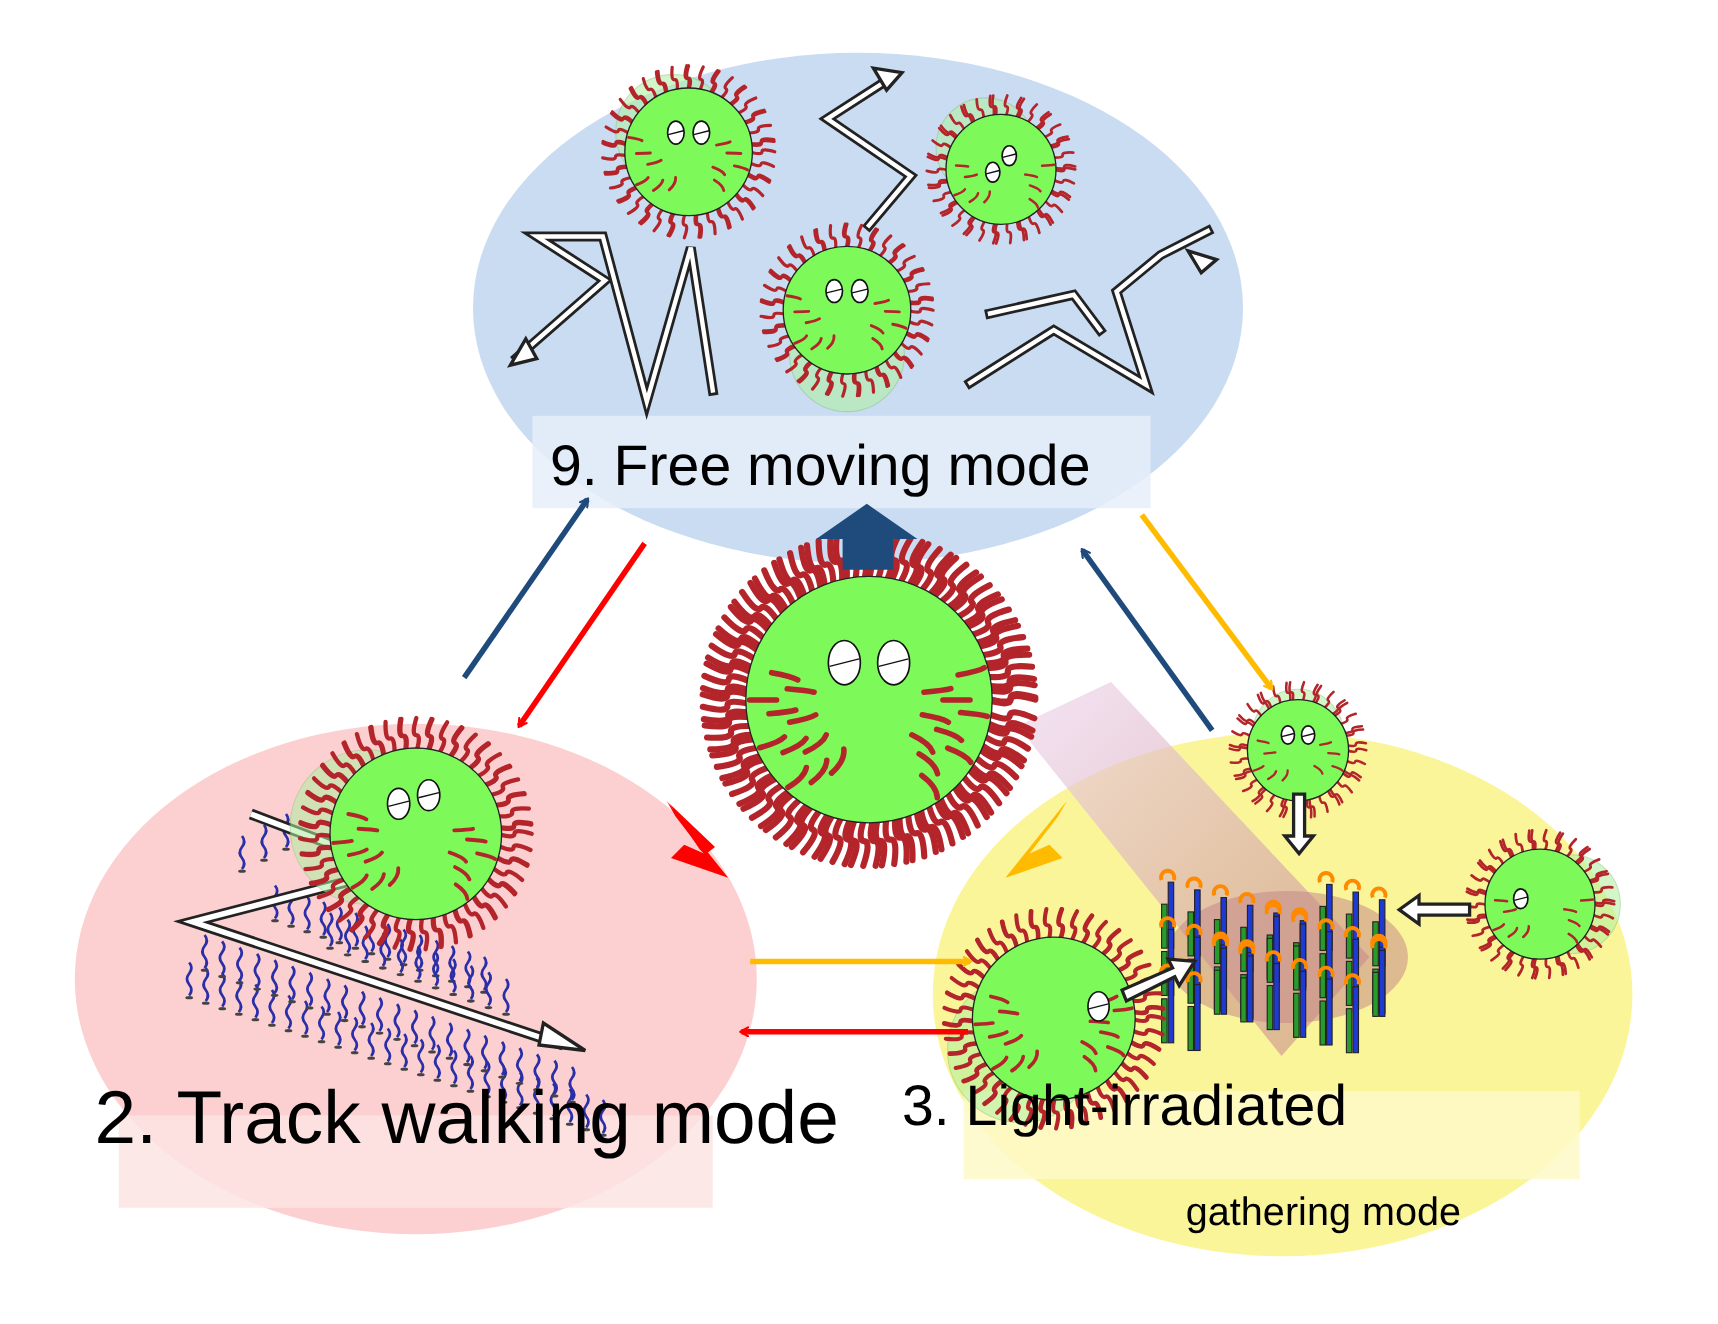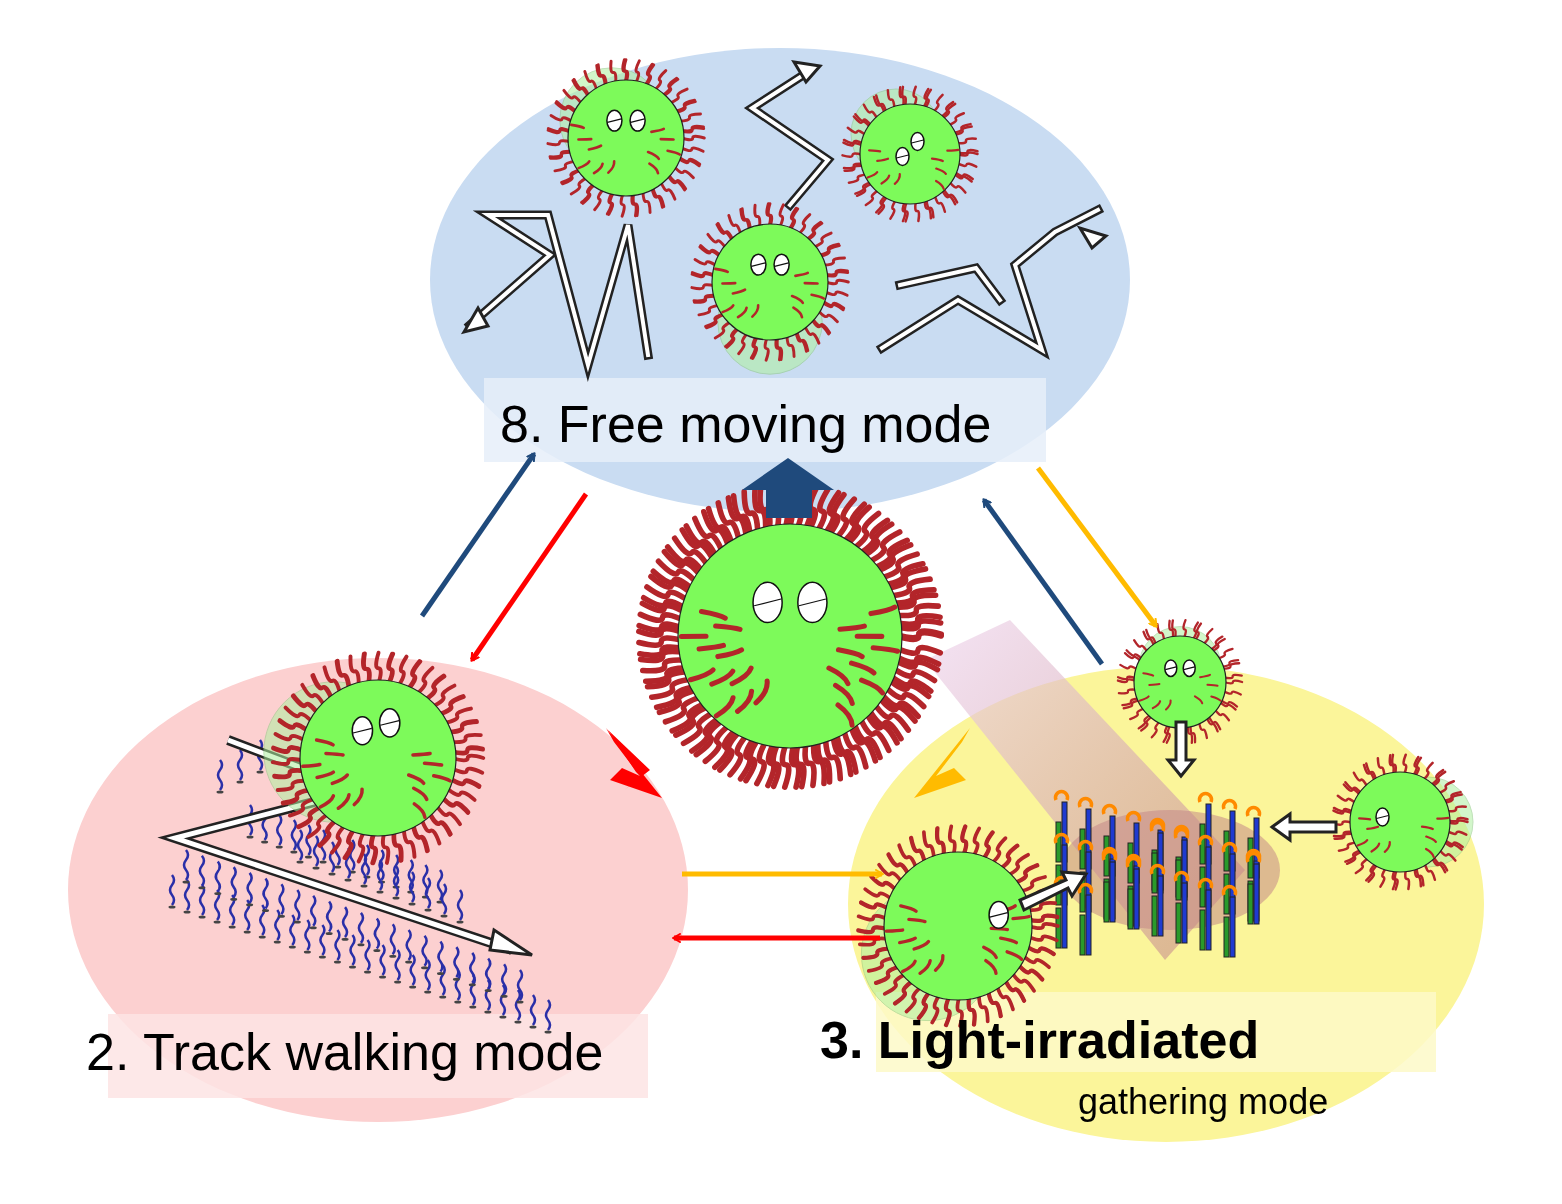--- a/index.html
+++ b/index.html
@@ -1,21 +1,21 @@
 <!DOCTYPE html>
 <html><head>
 <meta charset="utf-8">
 <style>
   html, body { margin: 0; padding: 0; background: #ffffff; }
   body { width: 1562px; height: 1204px; position: relative; overflow: hidden; font-family: "Liberation Sans", sans-serif; }
   #stage { position: absolute; left: 0; top: 0; width: 1562px; height: 1204px; }
   .label { position: absolute; font-family: "Liberation Sans", sans-serif; color: #000; white-space: nowrap; line-height: 1; }
   #label-1 { left: 500px; top: 398px; font-size: 52px; }
-  #label-2 { left: 86px; top: 1026px; font-size: 52px; }
-  #label-3a { left: 820px; top: 1014px; font-size: 52px; font-weight: bold; }
+  #label-2 { left: 86px; top: 982px; font-size: 68px; }
+  #label-3a { left: 820px; top: 980px; font-size: 52px; }
   #label-3b { left: 1078px; top: 1084px; font-size: 36px; }
 </style>
 </head>
 <body>
 
 <svg id="stage" viewBox="0 0 1562 1204" xmlns="http://www.w3.org/2000/svg">
   <defs>
     <marker id="head-navy" markerWidth="10" markerHeight="10" refX="7" refY="5" orient="auto" markerUnits="userSpaceOnUse" viewBox="0 0 10 10">
       <path d="M1,1 L8,5 L1,9" fill="none" stroke="#1f4a7c" stroke-width="2" stroke-linecap="round" stroke-linejoin="round"></path>
     </marker>
@@ -1184,16 +1184,16 @@
   <polygon points="970,728 914,798 966,780 954,768 936,776 962,742" fill="#ffbb00"></polygon>
 
   <line x1="422" y1="616" x2="534" y2="454" stroke="#1f4a7c" stroke-width="5" marker-end="url(#head-navy)"></line>
   <line x1="586" y1="494" x2="472" y2="660" stroke="#ff0000" stroke-width="5" marker-end="url(#head-red)"></line>
   <line x1="1102" y1="664" x2="984" y2="500" stroke="#1f4a7c" stroke-width="5" marker-end="url(#head-navy)"></line>
   <line x1="1038" y1="468" x2="1156" y2="626" stroke="#ffbb00" stroke-width="5" marker-end="url(#head-amber)"></line>
   <line x1="682" y1="874" x2="882" y2="874" stroke="#ffbb00" stroke-width="5" marker-end="url(#head-amber)"></line>
   <line x1="880" y1="938" x2="674" y2="938" stroke="#ff0000" stroke-width="5" marker-end="url(#head-red)"></line>
 </svg>
 
-<div class="label" id="label-1">8. Free moving mode</div>
+<div class="label" id="label-1">9. Free moving mode</div>
 <div class="label" id="label-2">2. Track walking mode</div>
 <div class="label" id="label-3a">3. Light-irradiated</div>
 <div class="label" id="label-3b">gathering mode</div>
 
 </body></html>

